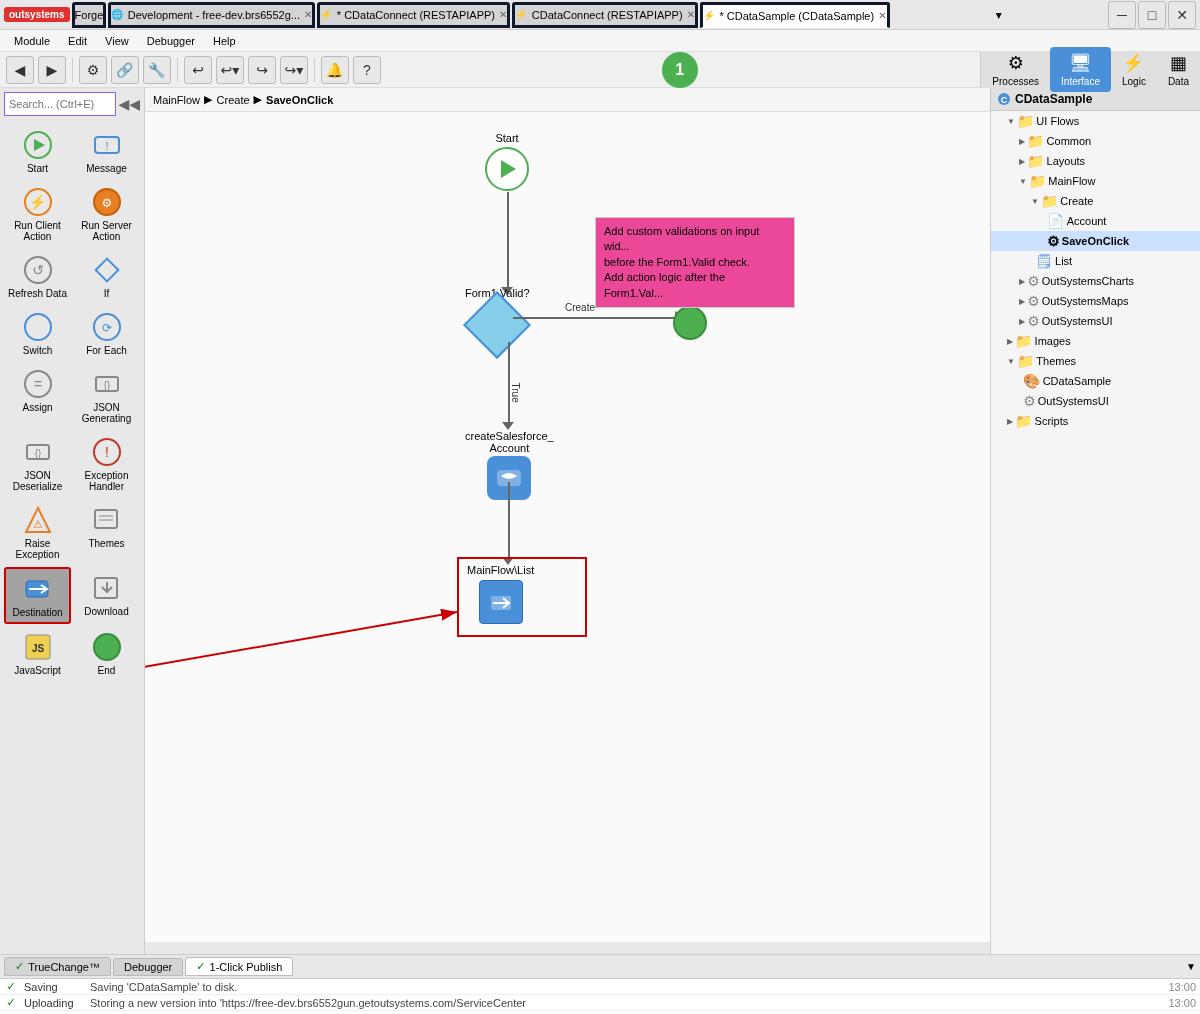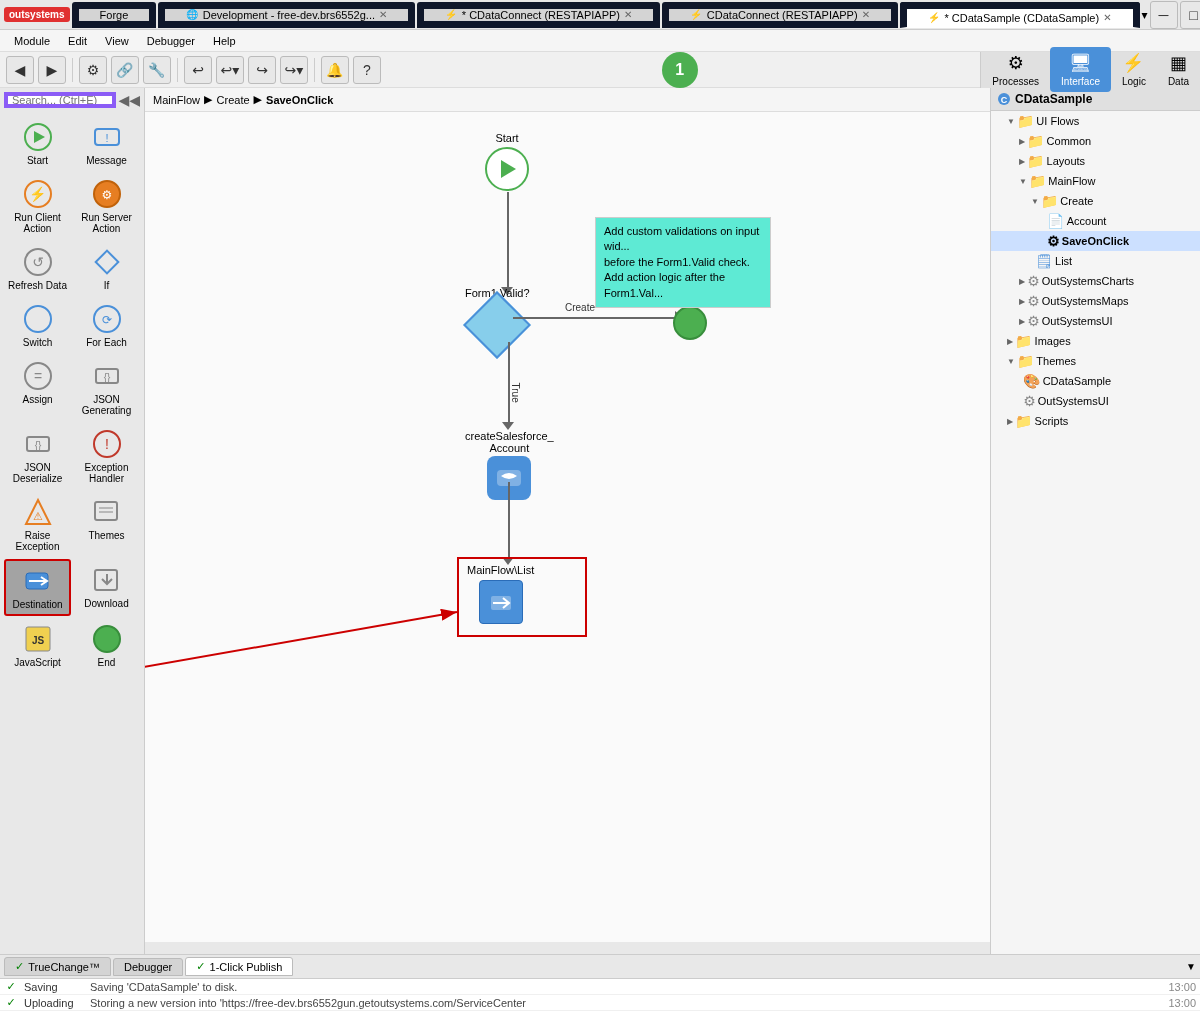--- a/index.html
+++ b/index.html
@@ -10,22 +10,22 @@
       height: 30px;
       background: #e8e8e8;
       border-bottom: 1px solid #ccc;
       display: flex;
       align-items: center;
       padding: 0 4px;
       gap: 2px;
     }
     .tab {
       height: 26px;
-      padding: 0 21px;
-      border: 7px solid #0f172a;
+      padding: 0 0;
+      border: 3px solid #0f172a;
       background: #d4d4d4;
       border-radius: 3px 3px 0 0;
       display: flex;
       align-items: center;
       font-size: 11px;
       gap: 4px;
       cursor: pointer;
       white-space: nowrap;
     }
     .tab.active { background: #fff; border-bottom: 1px solid #fff; z-index: 1; }
@@ -78,22 +78,22 @@
       flex-shrink: 0;
     }
     #search-box {
       padding: 4px;
       display: flex;
       align-items: center;
       gap: 2px;
     }
     #search-input {
       width: 100%;
-      height: 16px;
-      border: 4px solid #8b5cf6;
+      height: 24px;
+      border: 1px solid #8b5cf6;
       padding: 0 4px;
       font-size: 11px;
     }
     .toolbox-grid {
       display: grid;
       grid-template-columns: 1fr 1fr;
       padding: 4px;
       gap: 2px;
     }
     .toolbox-item {
@@ -148,25 +148,25 @@
     }
     .flow-circle {
       width: 44px; height: 44px;
       border-radius: 50%;
       border: 2px solid #4caf50;
       background: white;
       display: flex; align-items: center; justify-content: center;
     }
     .tooltip-box {
       position: absolute;
-      background: #5eead4;
+      background: #ec4899;
       border: 1px solid #ccc;
       padding: 6px 8px;
       font-size: 11px;
-      width: 176px;
+      width: 200px;
       line-height: 1.4;
       z-index: 10;
     }
     
     .red-box {
       position: absolute;
       border: 2px solid #cc0000;
       background: transparent;
       pointer-events: none;
     }

